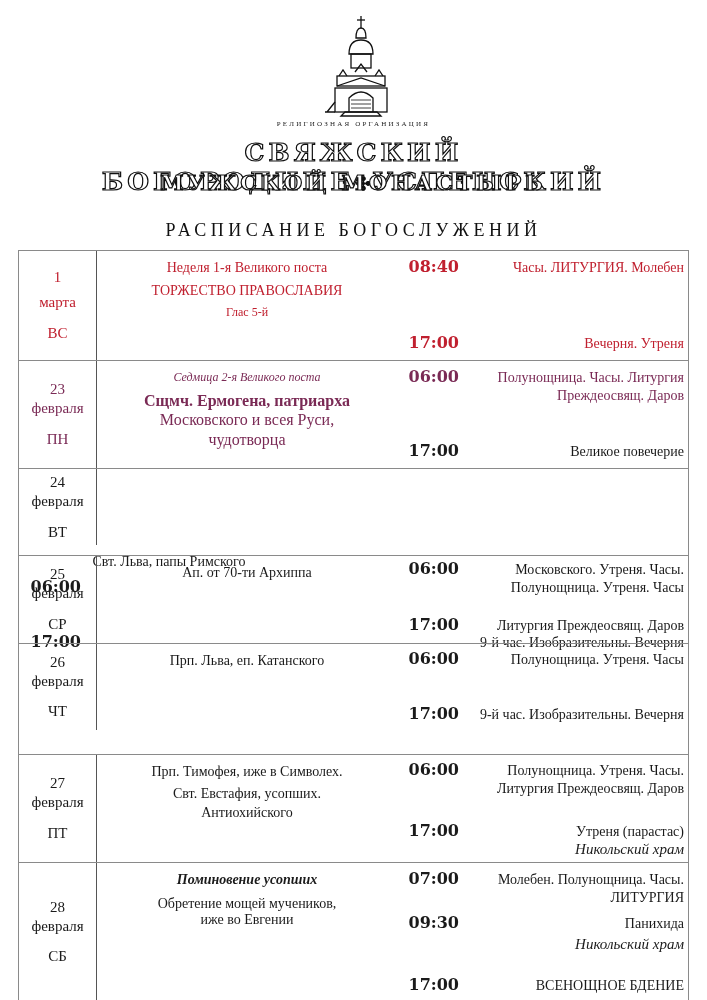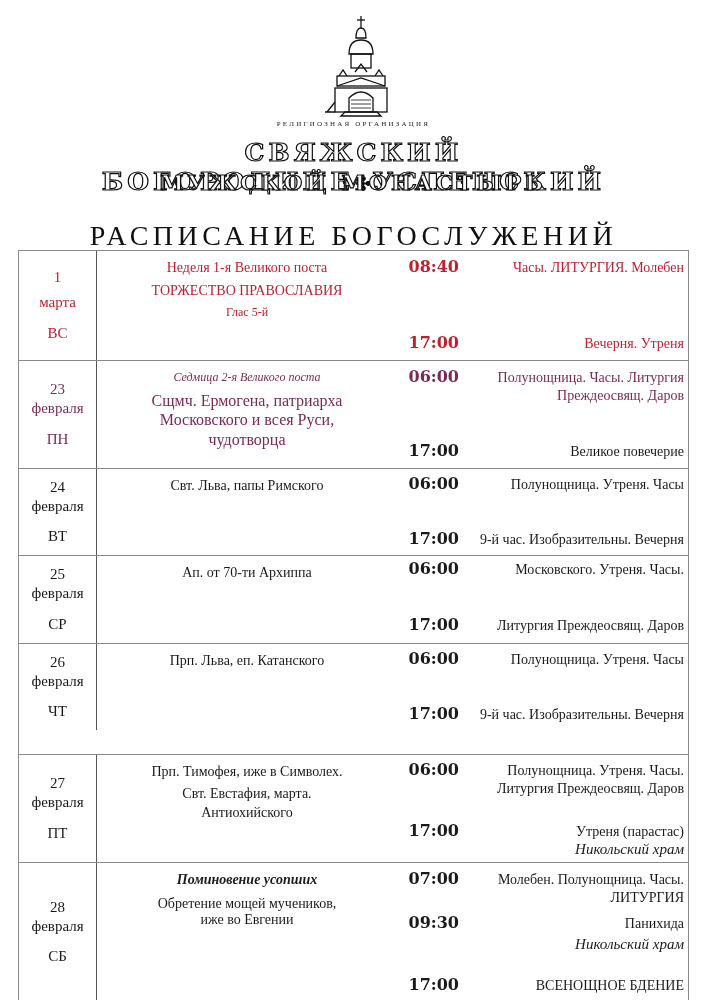--- a/index.html
+++ b/index.html
@@ -12,21 +12,21 @@
 
     .title-line { position: absolute; left: 0; width: 707px; text-align: center;
       font-family: "DejaVu Serif", serif; font-weight: bold; color: #fff;
       -webkit-text-stroke: 1.2px #111; text-shadow: 0 0 0 #111;
       letter-spacing: 4px; text-transform: uppercase; }
     .title-line.l1 { top: 138px; font-size: 25px; }
     .title-line.l2 { top: 170px; font-size: 21px; }
     .title-line .sep { color: #111; -webkit-text-stroke: 0; font-size: 18px; letter-spacing: 0; margin: 0 2px; }
 
     .subtitle { position: absolute; left: 0; width: 707px; top: 220px; text-align: center;
-      font-size: 28px; letter-spacing: 4.5px; color: #111; }
+      font-size: 18px; letter-spacing: 4.5px; color: #111; }
 
     .schedule { position: absolute; left: 18px; top: 250px; width: 671px;
       border: 1px solid #8a8a8a; border-collapse: collapse; }
     .row { display: flex; border-top: 1px solid #8a8a8a; position: relative; }
     .row:first-child { border-top: none; }
     .col-date { width: 78px; border-right: 1px solid #555; text-align: center;
       font-size: 15px; line-height: 1.25; display: flex; flex-direction: column;
       justify-content: center; padding: 4px 0; }
     .col-date .dow { margin-top: 12px; }
     .col-saint { width: 300px; text-align: center; font-size: 14px; padding-top: 8px; line-height: 1.35; }
@@ -97,108 +97,108 @@
   </div>
 
   <div class="row" style="height:108px;">
     <div class="col-date plum">
       <span>23</span>
       <span>февраля</span>
       <span class="dow">ПН</span>
     </div>
     <div class="col-saint plum">
       <div class="italic small">Седмица 2-я Великого поста</div>
-      <div class="big" style="margin-top:6px;line-height:1.2;">Сщмч. Ермогена, патриарха</div>
+      <div class="big" style="margin-top:6px;line-height:1.2;font-weight:bold;">Сщмч. Ермогена, патриарха</div>
       <div class="big" style="line-height:1.2;">Московского и всея Руси,</div>
       <div class="big" style="line-height:1.2;">чудотворца</div>
     </div>
     <div class="col-services">
       <div class="svc plum" style="top:6px;">
         <span class="time">06:00</span>
         <span class="desc">Полунощница. Часы. Литургия Преждеосвящ. Даров</span>
       </div>
       <div class="svc" style="top:80px;">
         <span class="time">17:00</span>
         <span class="desc">Великое повечерие</span>
       </div>
     </div>
   </div>
 
+  <div class="row" style="height:87px;flex-direction:column;">
+    <div class="col-date">
+      <span>24</span>
+      <span>февраля</span>
+      <span class="dow">ВТ</span>
+    </div>
+    <div class="col-saint">
+      <div>Свт. Льва, папы Римского</div>
+    </div>
+    <div class="col-services">
+      <div class="svc" style="top:5px;">
+        <span class="time">06:00</span>
+        <span class="desc">Полунощница. Утреня. Часы</span>
+      </div>
+      <div class="svc" style="top:60px;">
+        <span class="time">17:00</span>
+        <span class="desc">9-й час. Изобразительны. Вечерня</span>
+      </div>
+    </div>
+  </div>
+
+  <div class="row" style="height:88px;">
+    <div class="col-date">
+      <span>25</span>
+      <span>февраля</span>
+      <span class="dow">СР</span>
+    </div>
+    <div class="col-saint">
+      <div>Ап. от 70-ти Архиппа</div>
+    </div>
+    <div class="col-services">
+      <div class="svc" style="top:3px;">
+        <span class="time">06:00</span>
+        <span class="desc">Московского. Утреня. Часы.</span>
+      </div>
+      <div class="svc" style="top:59px;">
+        <span class="time">17:00</span>
+        <span class="desc">Литургия Преждеосвящ. Даров</span>
+      </div>
+    </div>
+  </div>
+
   <div class="row" style="height:87px;">
     <div class="col-date">
-      <span>24</span>
-      <span>февраля</span>
-      <span class="dow">ВТ</span>
-    </div>
-    <div class="col-saint">
-      <div>Свт. Льва, папы Римского</div>
+      <span>26</span>
+      <span>февраля</span>
+      <span class="dow">ЧТ</span>
+    </div>
+    <div class="col-saint">
+      <div>Прп. Льва, еп. Катанского</div>
     </div>
     <div class="col-services">
       <div class="svc" style="top:5px;">
         <span class="time">06:00</span>
         <span class="desc">Полунощница. Утреня. Часы</span>
       </div>
       <div class="svc" style="top:60px;">
         <span class="time">17:00</span>
         <span class="desc">9-й час. Изобразительны. Вечерня</span>
       </div>
     </div>
   </div>
 
-  <div class="row" style="height:88px;">
-    <div class="col-date">
-      <span>25</span>
-      <span>февраля</span>
-      <span class="dow">СР</span>
-    </div>
-    <div class="col-saint">
-      <div>Ап. от 70-ти Архиппа</div>
-    </div>
-    <div class="col-services">
-      <div class="svc" style="top:3px;">
-        <span class="time">06:00</span>
-        <span class="desc">Московского. Утреня. Часы.</span>
-      </div>
-      <div class="svc" style="top:59px;">
-        <span class="time">17:00</span>
-        <span class="desc">Литургия Преждеосвящ. Даров</span>
-      </div>
-    </div>
-  </div>
-
-  <div class="row" style="height:87px;">
-    <div class="col-date">
-      <span>26</span>
-      <span>февраля</span>
-      <span class="dow">ЧТ</span>
-    </div>
-    <div class="col-saint">
-      <div>Прп. Льва, еп. Катанского</div>
-    </div>
-    <div class="col-services">
-      <div class="svc" style="top:5px;">
-        <span class="time">06:00</span>
-        <span class="desc">Полунощница. Утреня. Часы</span>
-      </div>
-      <div class="svc" style="top:60px;">
-        <span class="time">17:00</span>
-        <span class="desc">9-й час. Изобразительны. Вечерня</span>
-      </div>
-    </div>
-  </div>
-
   <div class="row" style="height:108px;margin-top:24px;">
     <div class="col-date">
       <span>27</span>
       <span>февраля</span>
       <span class="dow">ПТ</span>
     </div>
     <div class="col-saint">
       <div>Прп. Тимофея, иже в Символех.</div>
-      <div style="margin-top:3px;">Свт. Евстафия, марта.</div>
+      <div style="margin-top:3px;">Свт. Евстафия, усопших.</div>
       <div>Антиохийского</div>
     </div>
     <div class="col-services">
       <div class="svc" style="top:5px;">
         <span class="time">06:00</span>
         <span class="desc">Полунощница. Утреня. Часы. Литургия Преждеосвящ. Даров</span>
       </div>
       <div class="svc" style="top:66px;">
         <span class="time">17:00</span>
         <span class="desc">

